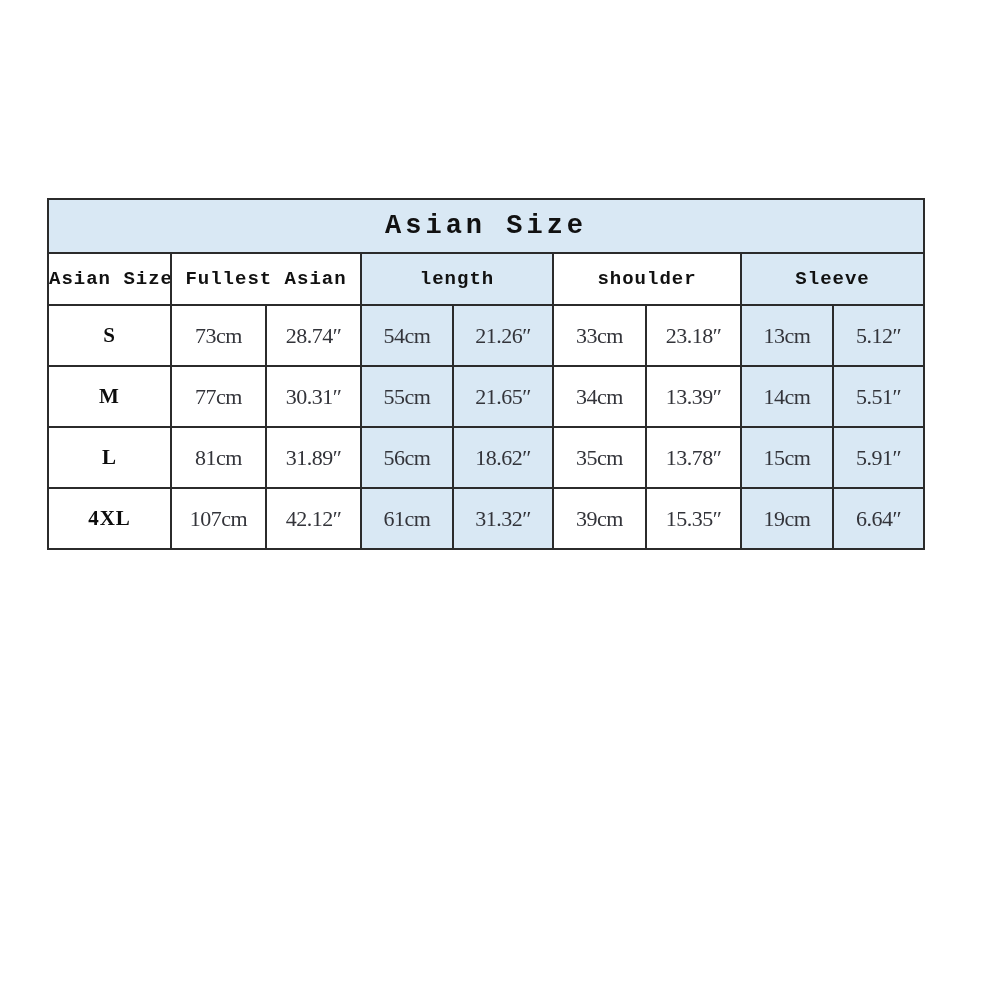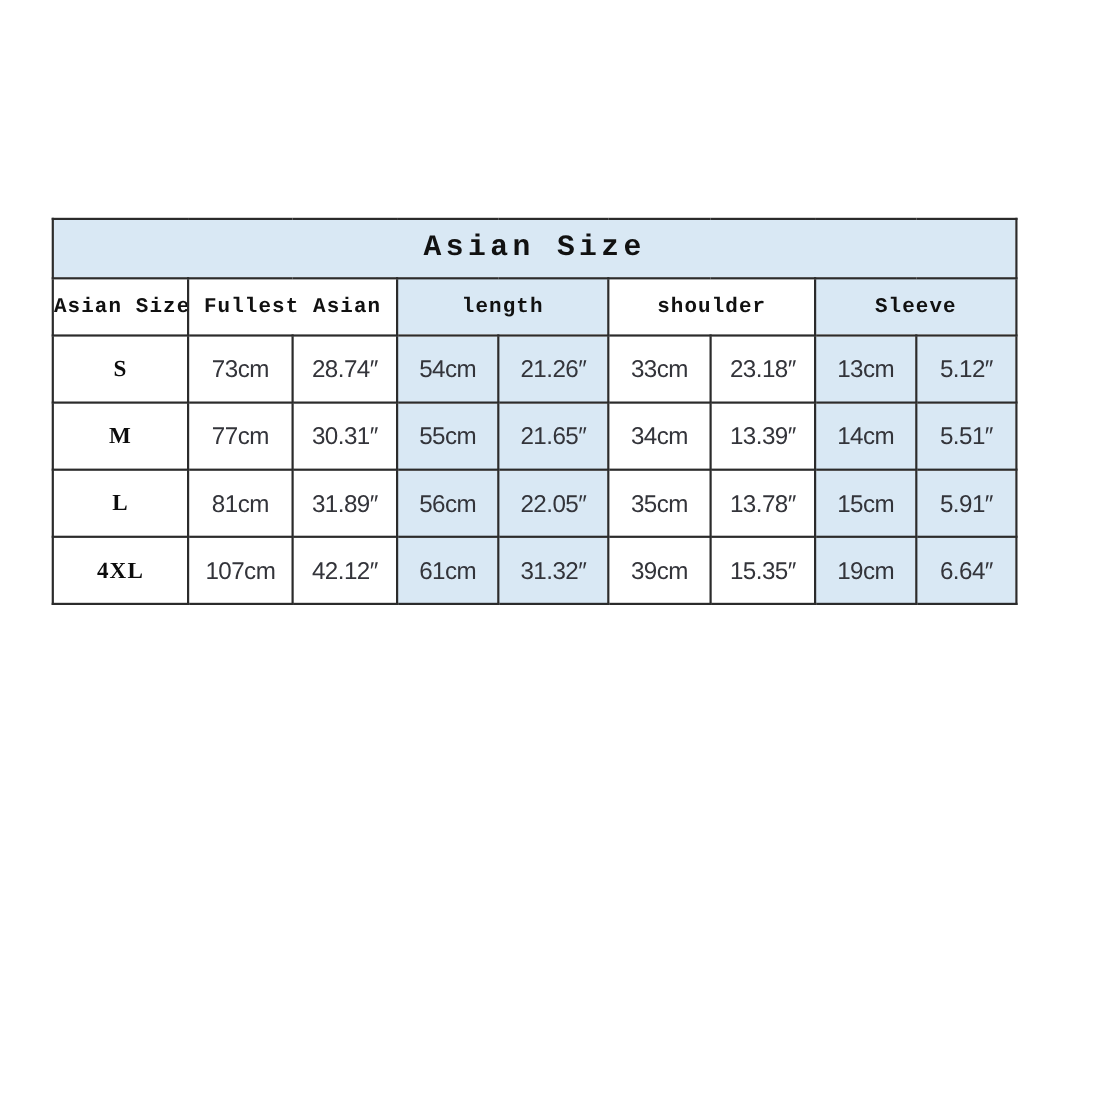--- a/index.html
+++ b/index.html
@@ -43,21 +43,21 @@
   }
   .data-row td { height: 61px; }
   .size-cell {
     font-family: "Liberation Serif", serif;
     font-weight: bold;
     font-size: 21px;
     color: #0c0c0c;
     letter-spacing: 1px;
   }
   .num-cell {
-    font-family: Liberation Sans, sans-serif;
+    font-family: Liberation Serif, serif;
     font-size: 22px;
     color: #33343a;
     letter-spacing: -0.5px;
   }
 </style>
 </head>
 <body>
 
 <table class="size-table">
   <colgroup>
@@ -104,21 +104,21 @@
       <td class="num-cell">34cm</td>
       <td class="num-cell">13.39″</td>
       <td class="num-cell hl">14cm</td>
       <td class="num-cell hl">5.51″</td>
     </tr>
     <tr class="data-row">
       <td class="size-cell">L</td>
       <td class="num-cell">81cm</td>
       <td class="num-cell">31.89″</td>
       <td class="num-cell hl">56cm</td>
-      <td class="num-cell hl">22.05″</td>
+      <td class="num-cell hl">18.62″</td>
       <td class="num-cell">35cm</td>
       <td class="num-cell">13.78″</td>
       <td class="num-cell hl">15cm</td>
       <td class="num-cell hl">5.91″</td>
     </tr>
     <tr class="data-row">
       <td class="size-cell">4XL</td>
       <td class="num-cell">107cm</td>
       <td class="num-cell">42.12″</td>
       <td class="num-cell hl">61cm</td>

